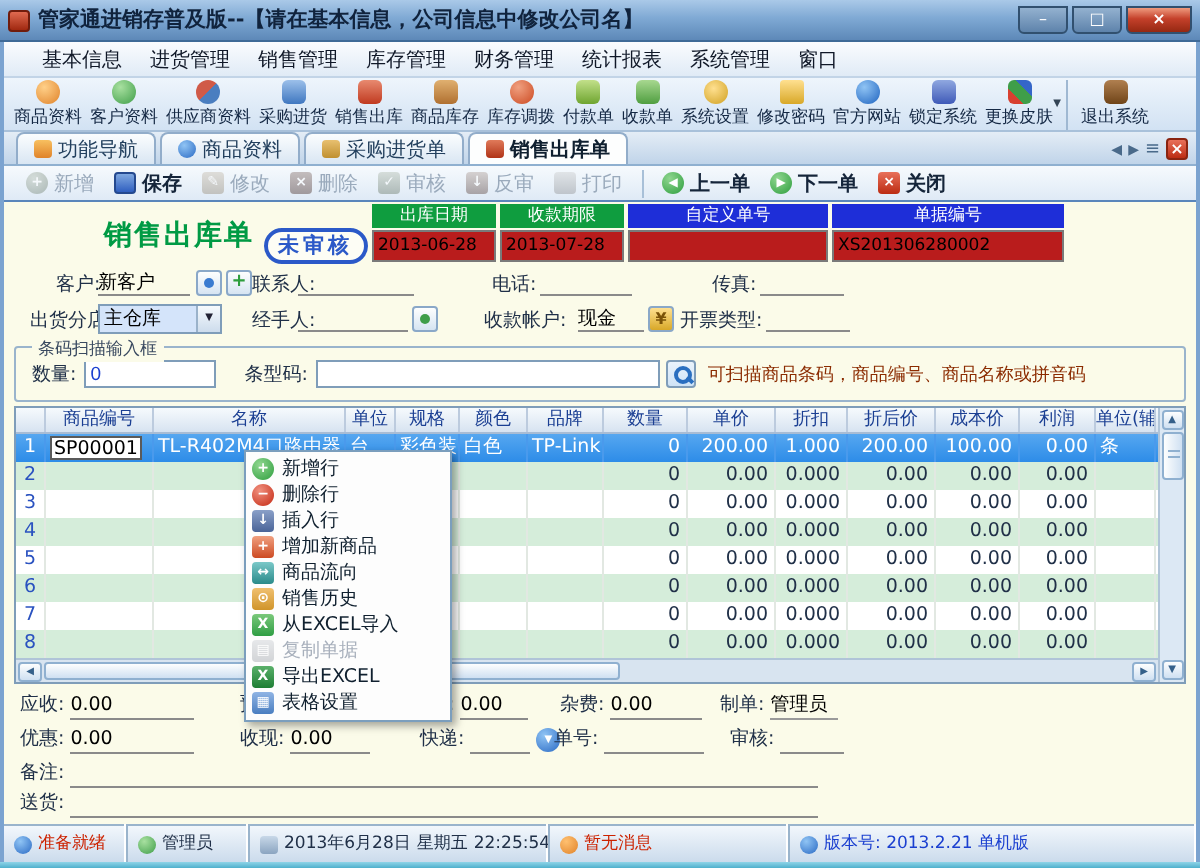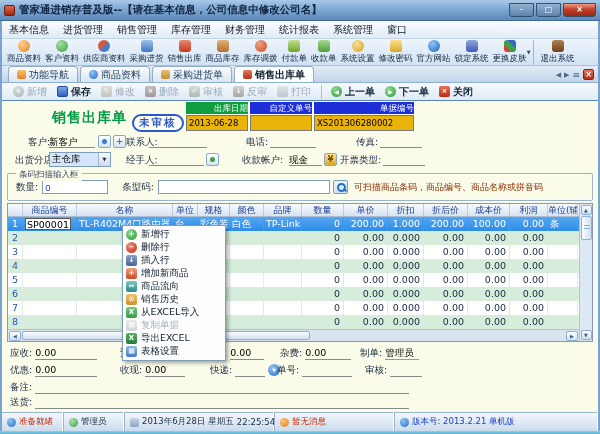--- a/index.html
+++ b/index.html
@@ -13,21 +13,21 @@
 .win-btns{display:flex;gap:2px}
 .win-btn{width:25px;height:14px;border:1px solid #31506f;border-radius:0 0 3px 3px;background:linear-gradient(#93b1cf,#5e83ab);color:#fff;font-size:8px;line-height:12px;text-align:center}
 .win-btn.close{width:33px;background:linear-gradient(#ef9a7e,#c4402a 45%,#952812)}
 .win-btn[data-name="minimize-button"]::after{content:"–"}
 .win-btn[data-name="maximize-button"]::after{content:"□"}
 .win-btn[data-name="close-button"]::after{content:"×";font-weight:bold}
 
 .client{flex:1;display:flex;flex-direction:column;border-left:2px solid #7ba3d0;border-right:2px solid #7ba3d0;min-height:0;background:#dce9f6}
 .bottom-strip{height:3px;flex:none;background:linear-gradient(#8fd4e8,#4fb0cc)}
 
-.menubar{height:18px;flex:none;background:linear-gradient(#fafcfe,#e0ebf6);display:flex;align-items:center;padding-left:0;border-bottom:1px solid #c2d4e7;font-size:10px;color:#101828}
+.menubar{height:18px;flex:none;background:linear-gradient(#fafcfe,#e0ebf6);display:flex;align-items:center;padding-left:12px;border-bottom:1px solid #c2d4e7;font-size:10px;color:#101828}
 .menu-item{padding:0 7px;white-space:nowrap}
 
 .toolbar{height:27px;flex:none;background:linear-gradient(#eef5fc,#d2e2f3);display:flex;align-items:center;padding-left:3px;border-bottom:1px solid #a9c1da;overflow:hidden}
 .tb-item{display:flex;flex-direction:column;align-items:center;justify-content:center;padding:0 2px;gap:1px;position:relative;white-space:nowrap}
 .tb-item.sep-before{border-left:1px solid #9fb8d2;margin-left:4px;padding-left:7px}
 .tb-label{font-size:8.5px;color:#142844}
 .tb-arrow{position:absolute;right:-2px;top:9px;font-size:5px;color:#345}
 .tb-ico{width:12px;height:12px;border-radius:3px;background:#999}
 .tb-ico[data-name="product-icon"]{background:radial-gradient(circle at 35% 30%,#ffd089,#e0832a);border-radius:50%}
 .tb-ico[data-name="customer-icon"]{background:radial-gradient(circle at 35% 30%,#a8e0a0,#3f9e49);border-radius:50%}
@@ -90,24 +90,24 @@
 .form-body{flex:1;min-height:0;background:#fbfbe9;display:flex;flex-direction:column;position:relative}
 .doc-head{height:32px;flex:none;position:relative}
 .doc-title{position:absolute;left:50px;top:8px;font-size:14px;font-weight:bold;color:#009a44;letter-spacing:1px}
 .stamp{position:absolute;left:130px;top:13px;border:2px solid #2b59c8;border-radius:9px;padding:0 5px;color:#2b59c8;font-weight:bold;font-size:10.5px;letter-spacing:2px;background:rgba(255,255,255,.55)}
 .head-fields{position:absolute;left:184px;top:1px;display:flex;gap:2px}
 .hf{display:flex;flex-direction:column}
 .head-fields>div:nth-of-type(1){width:62px}
 .head-fields>div:nth-of-type(2){width:62px}
 .head-fields>div:nth-of-type(3){width:100px}
 .head-fields>div:nth-of-type(4){width:116px}
-.hf-label{height:12px;line-height:12px;font-size:8.5px;color:#fff;text-align:right;overflow:hidden}
+.hf-label{height:12px;line-height:12px;font-size:8.5px;color:#fff;text-align:center;overflow:hidden}
 .hf-label.green{background:#0f9d3f}
 .hf-label.blue{background:#1e2ed8}
-.hf-value{height:16px;line-height:15px;background:#eab308;border:1px solid #7a7a7a;font-size:8.5px;color:#000;padding-left:2px;margin-top:1px;white-space:nowrap;overflow:hidden}
+.hf-value{height:16px;line-height:15px;background:#b91c1c;border:1px solid #7a7a7a;font-size:8.5px;color:#000;padding-left:2px;margin-top:1px;white-space:nowrap;overflow:hidden}
 
 .cust{height:36px;flex:none;position:relative;font-size:9.5px}
 .cu-l{position:absolute;color:#203048;white-space:nowrap}
 .cu-v{position:absolute;border-bottom:1px solid #8a8a8a;height:13px;line-height:13px;color:#000;white-space:nowrap;overflow:hidden}
 .l-cust{left:26px;top:3px}.v-cust{left:47px;top:2px;width:46px}
 .pick{position:absolute;width:13px;height:13px;border:1px solid #8aa8c8;border-radius:2px;background:linear-gradient(#fdfefe,#d6e4f2)}
 .pick[data-name="customer-pick-icon"]{left:96px;top:2px}
 .pick[data-name="customer-pick-icon"]::after{content:"";display:block;width:5px;height:5px;border-radius:50%;background:#3a7bd0;margin:3px auto 0}
 .pick[data-name="customer-add-icon"]{left:111px;top:2px;color:#2e9e3e;font-weight:bold;font-size:9px;line-height:11px;text-align:center}
 .pick[data-name="customer-add-icon"]::after{content:"+"}
@@ -456,20 +456,24 @@
       <div class="doc-head" data-name="doc-header">
         <span class="doc-title" data-name="page-title">销售出库单</span>
         <span class="stamp" data-name="unaudited-stamp">未审核</span>
         <div class="head-fields" data-name="doc-header-fields">
 
             <div class="hf" data-name="doc-header-field">
               <div class="hf-label green" data-name="doc-header-field-label">出库日期</div>
               <div class="hf-value" data-name="doc-header-field-value">2013-06-28</div>
             </div>
 
+            <div class="hf" data-name="doc-header-field">
+              <div class="hf-label green" data-name="doc-header-field-label">收款期限</div>
+              <div class="hf-value" data-name="doc-header-field-value">2013-07-28</div>
+            </div>
 
             <div class="hf" data-name="doc-header-field">
               <div class="hf-label blue" data-name="doc-header-field-label">自定义单号</div>
               <div class="hf-value" data-name="doc-header-field-value"></div>
             </div>
 
             <div class="hf" data-name="doc-header-field">
               <div class="hf-label blue" data-name="doc-header-field-label">单据编号</div>
               <div class="hf-value" data-name="doc-header-field-value">XS201306280002</div>
             </div>

